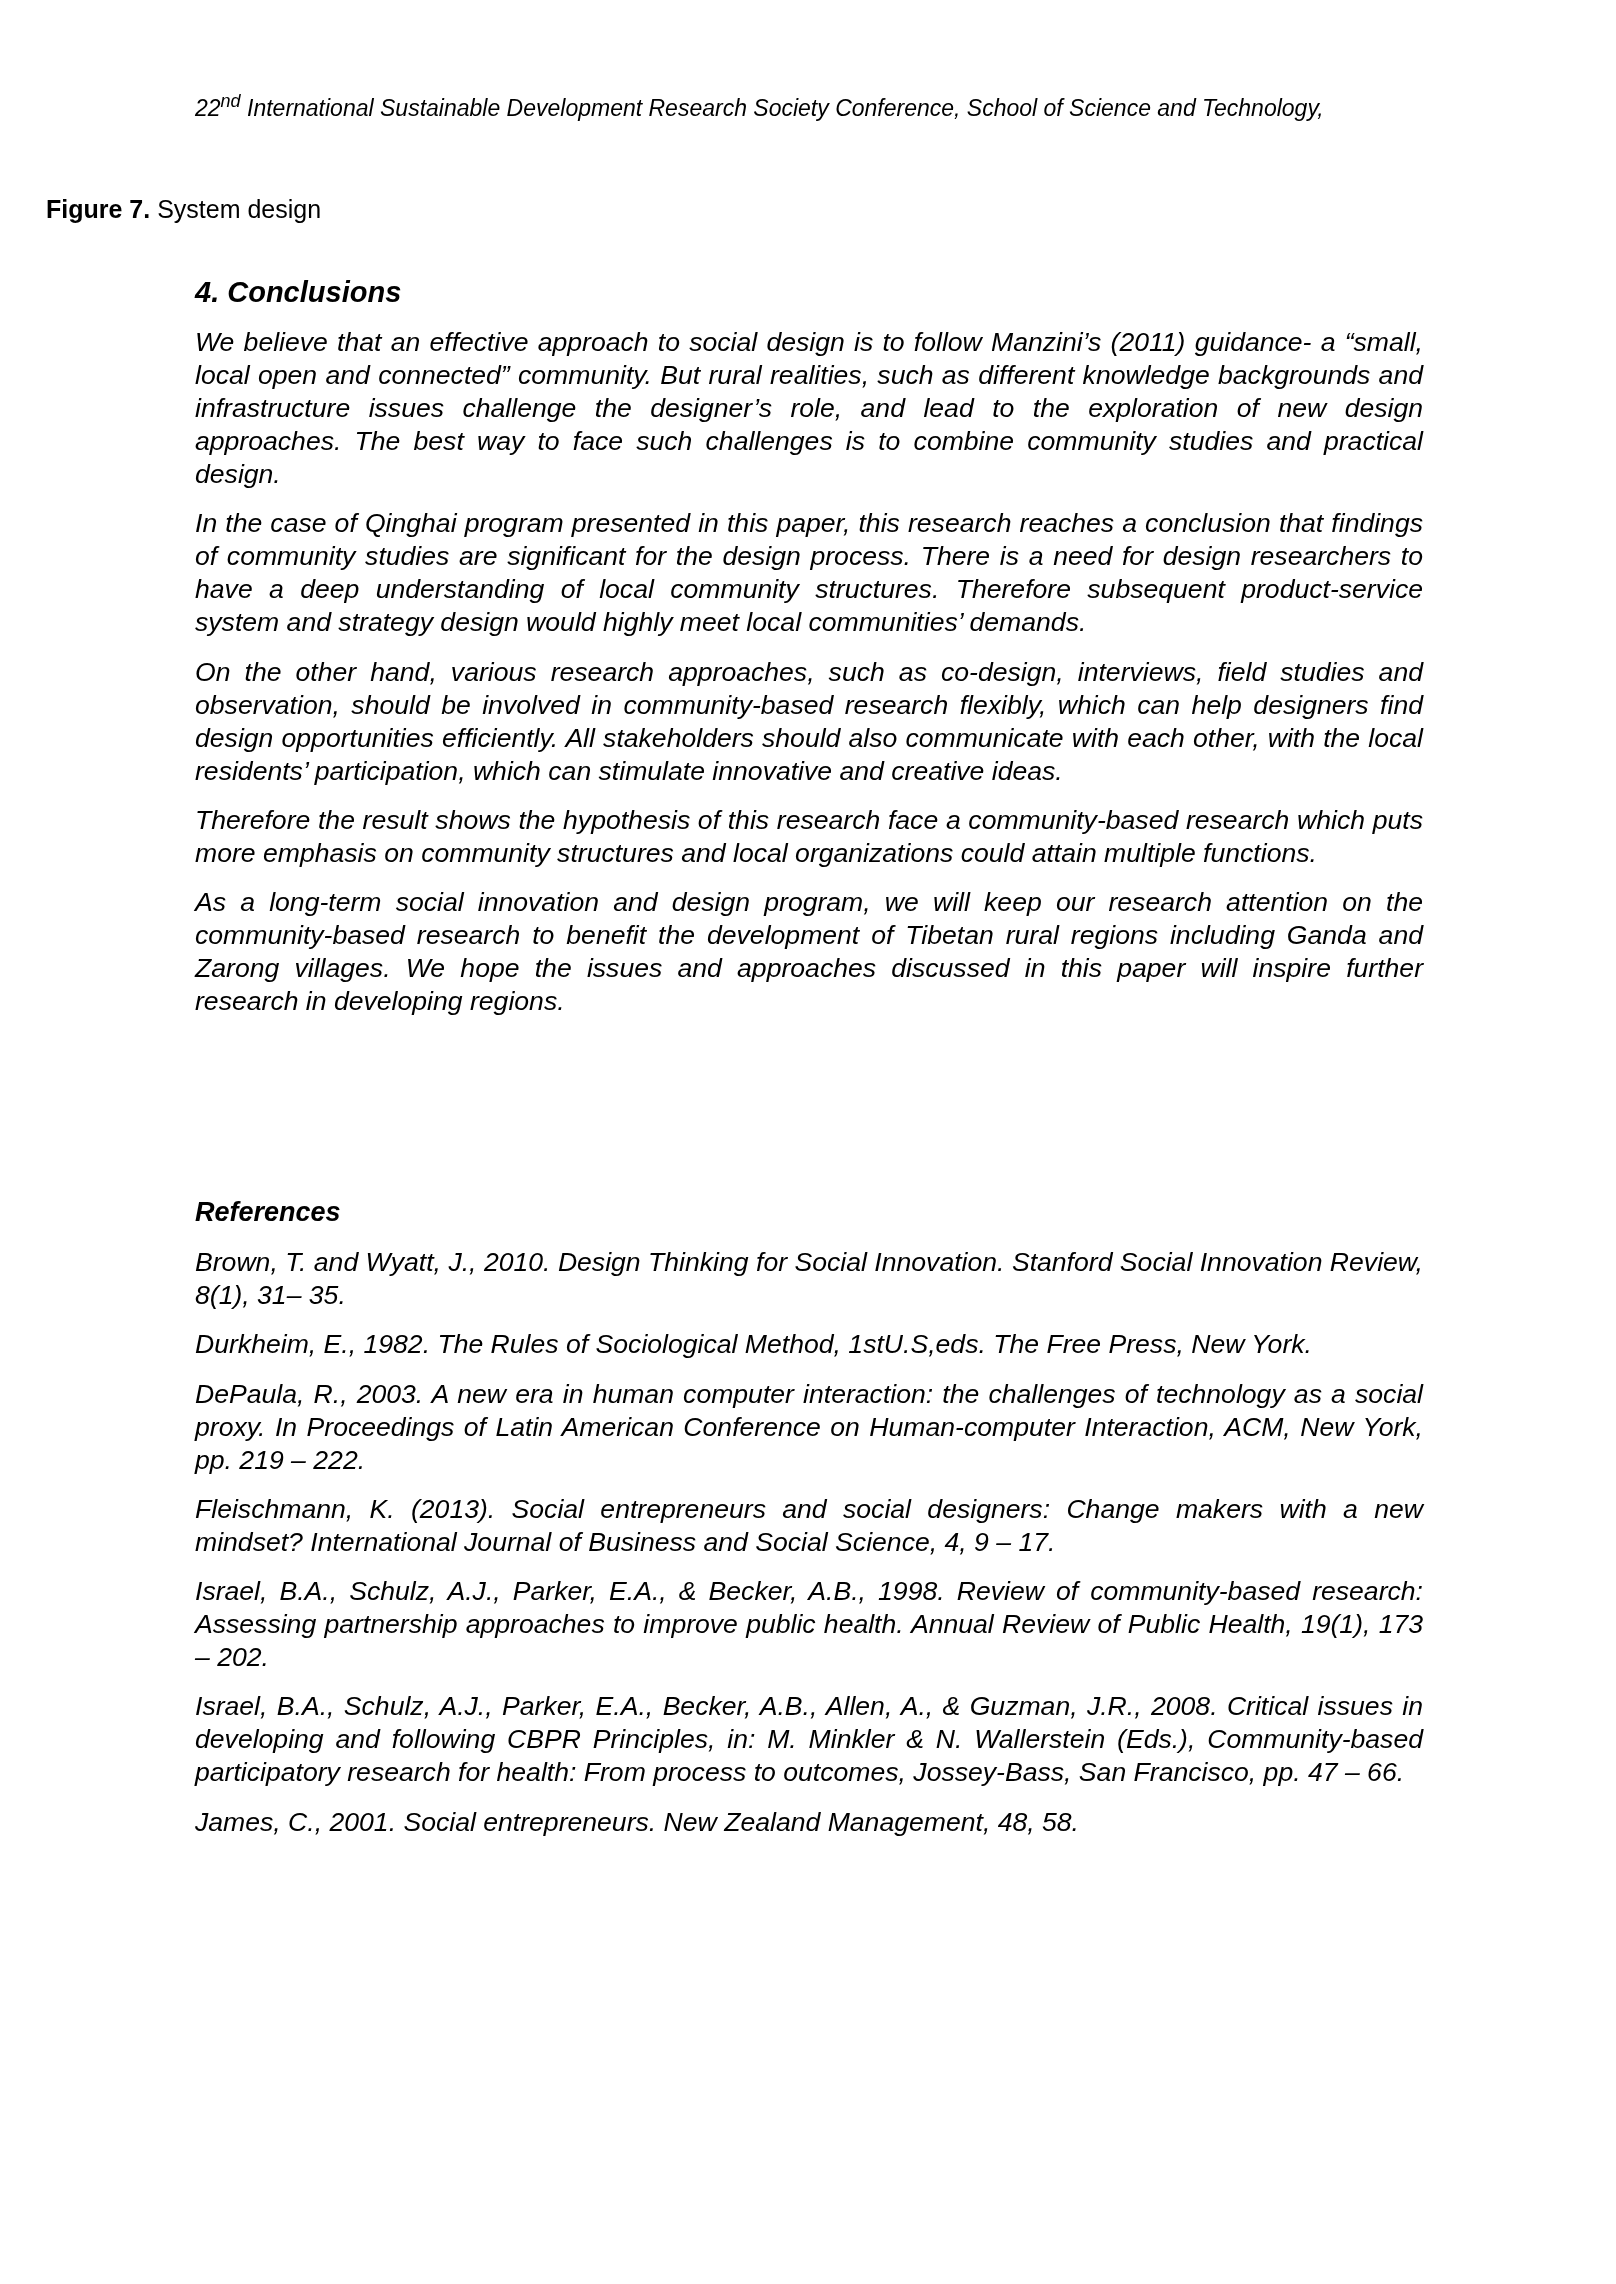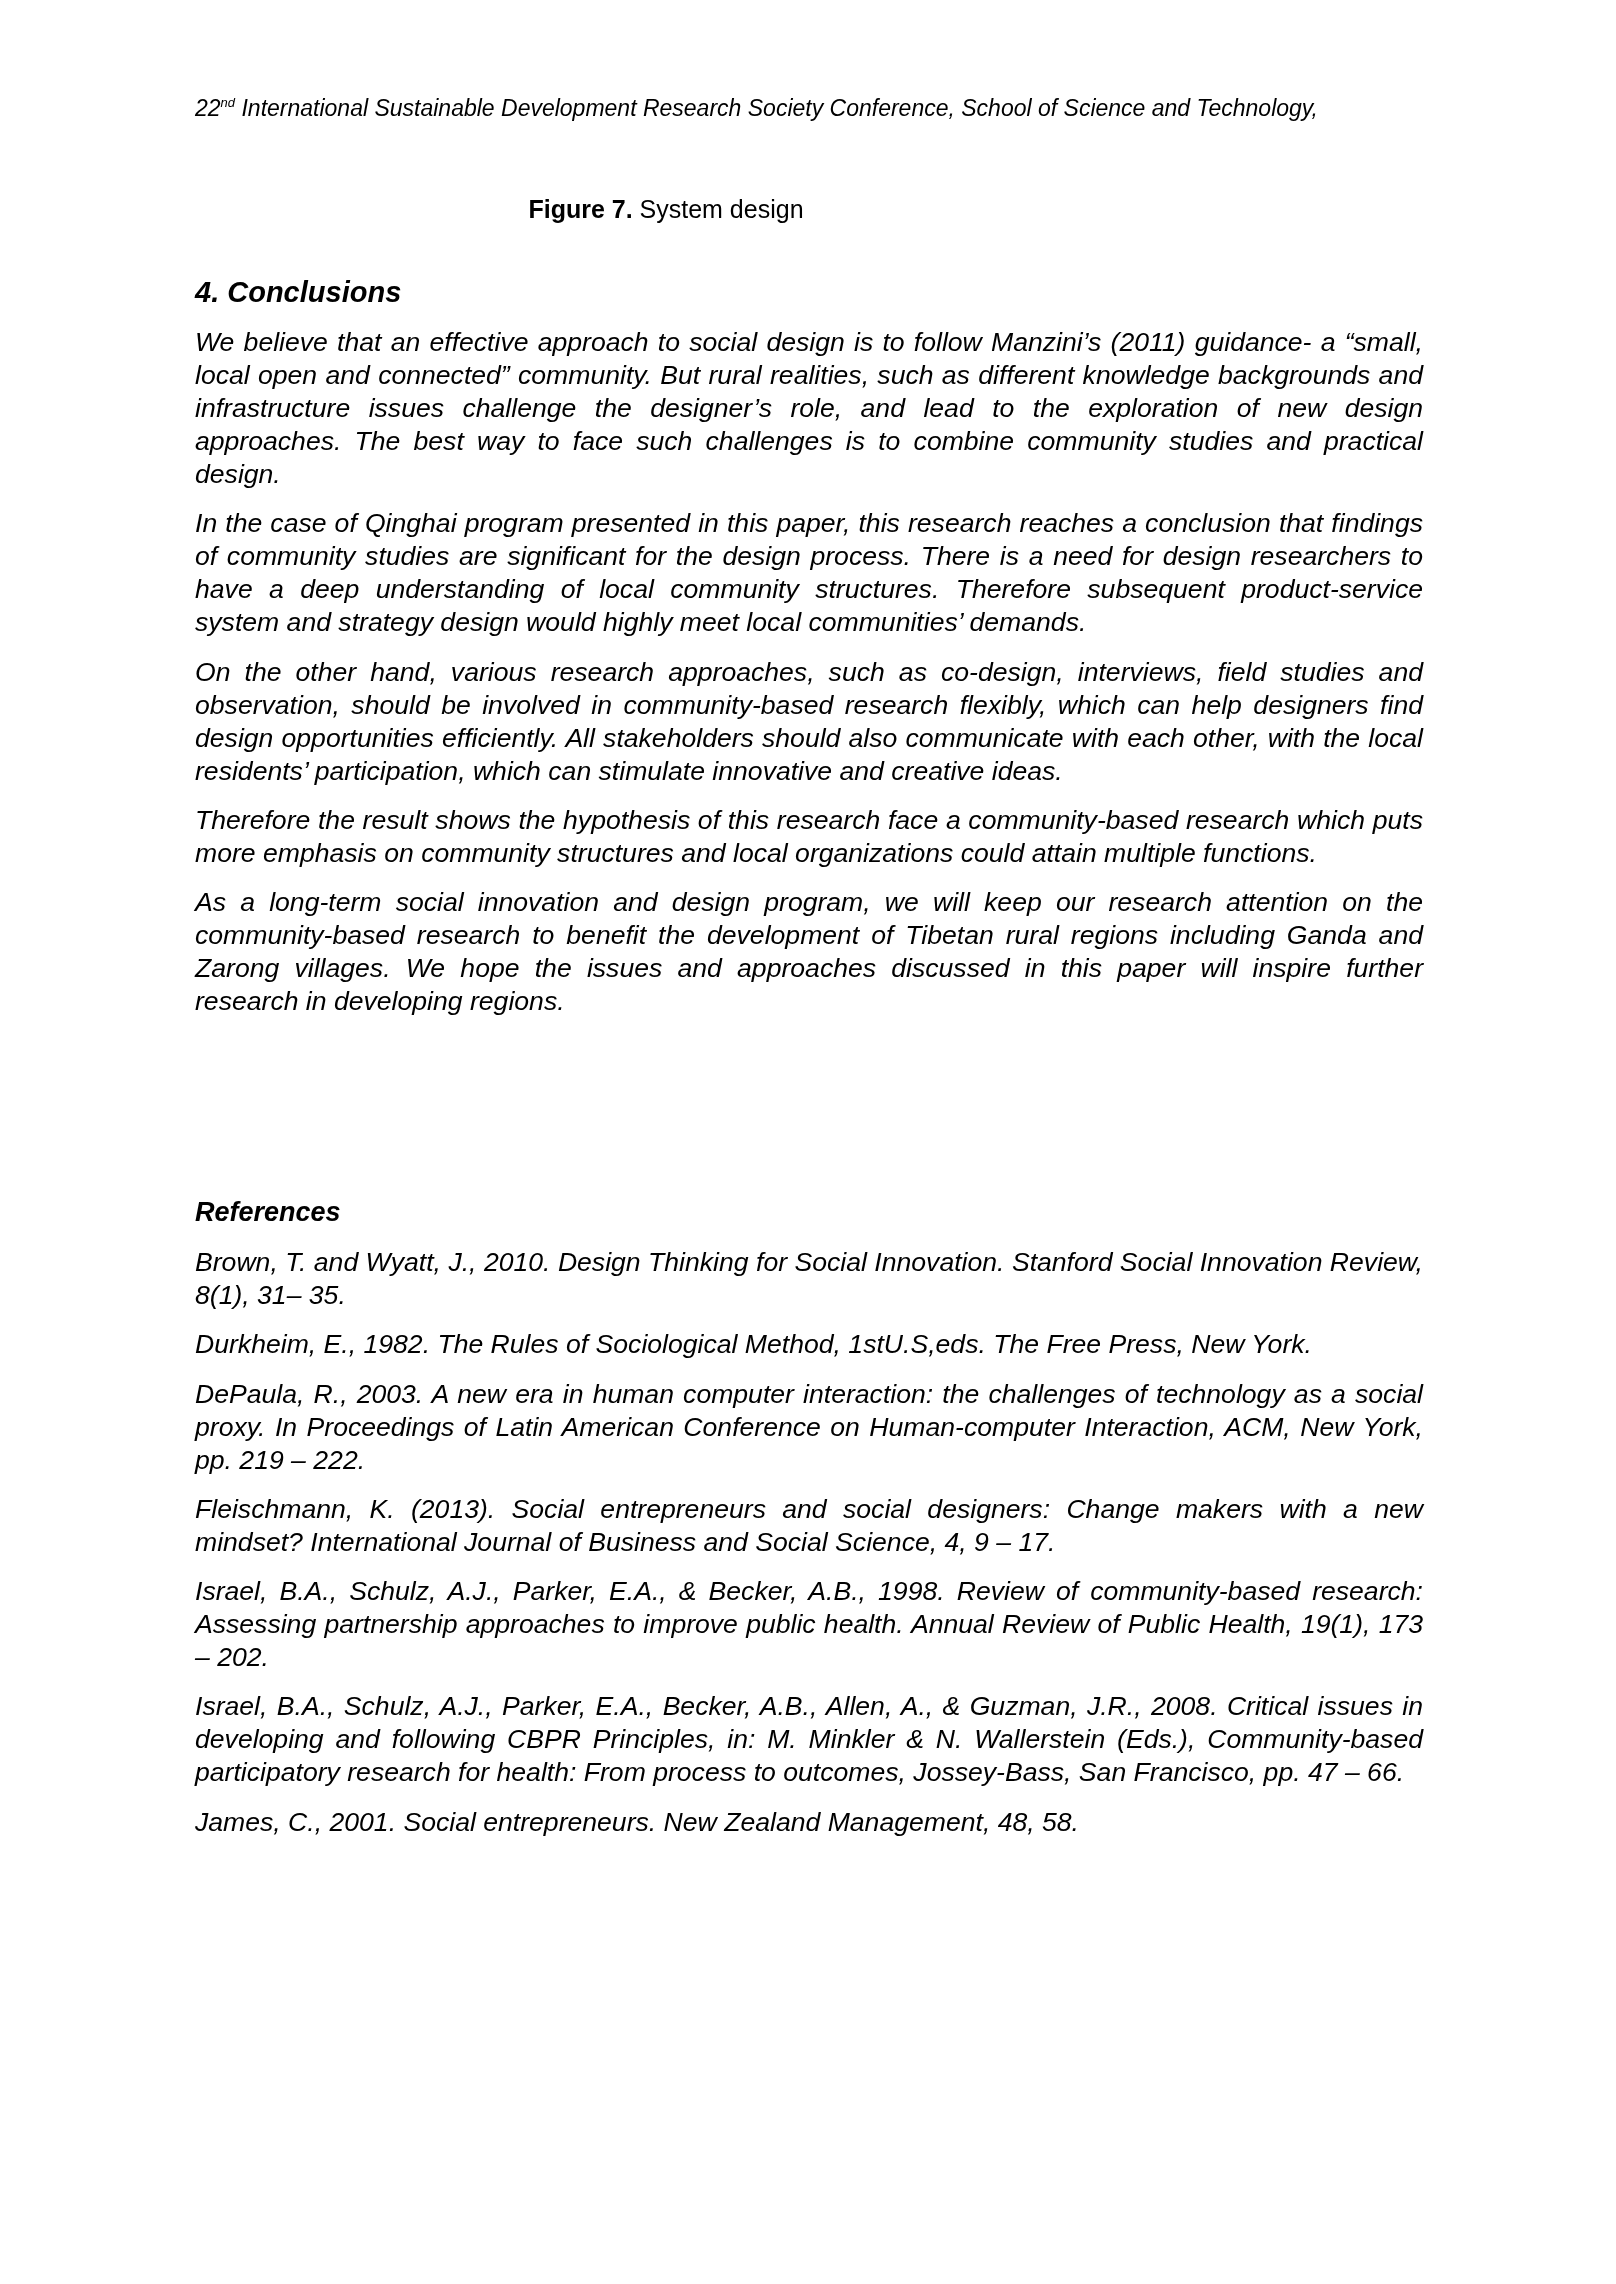--- a/index.html
+++ b/index.html
@@ -25,33 +25,34 @@
     .header {
       position: absolute;
       left: 195px;
       top: 94px;
       width: 1244px;
       font-style: italic;
       font-size: 23px;
       line-height: 28px;
     }
     .header sup {
-      font-size: 13px;
+      font-size: 18px;
       line-height: 0;
       vertical-align: 9.4px;
       font-style: italic;
     }
     .caption {
       position: absolute;
       left: 0;
       width: 1332px;
       top: 194px;
-      text-align: center;
+      text-align: left;
       font-size: 25px;
       line-height: 31px;
+      padding-left: 46px;
     }
     .caption .cap-label { font-weight: bold; }
     .column {
       position: absolute;
       left: 195px;
       width: 1228px;
     }
     .h-section {
       font-weight: bold;
       font-size: 29px;

